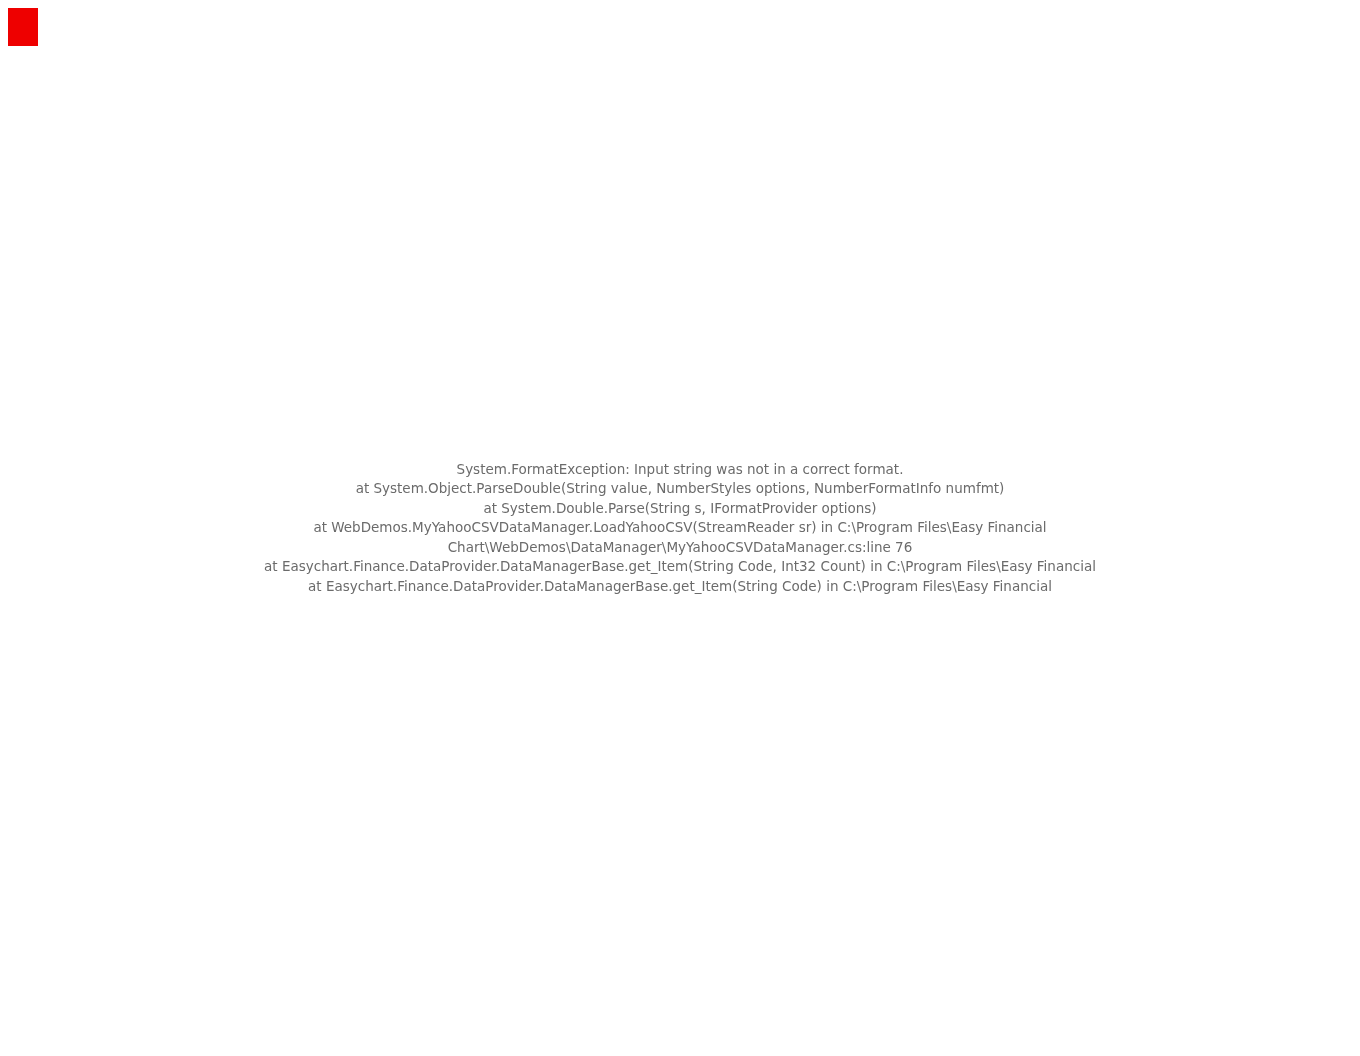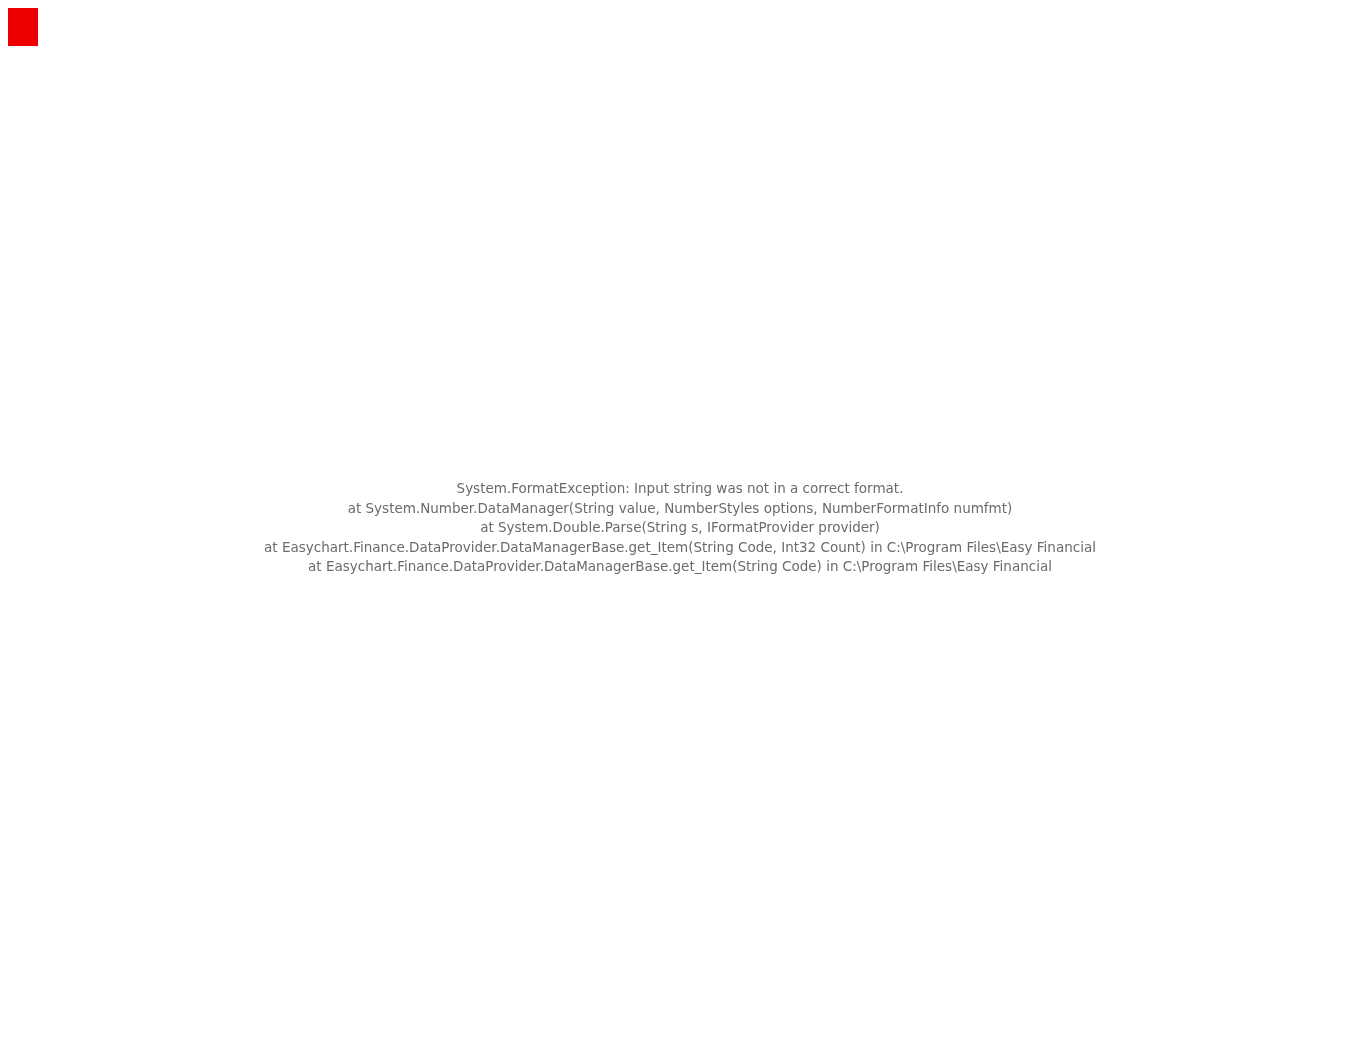--- a/index.html
+++ b/index.html
@@ -44,20 +44,22 @@
 </head>
 <body>
 
 <div class="page">
 
   <div class="broken-image-placeholder"></div>
 
   <div class="center-wrap">
     <div class="stack-trace">
       <div class="trace-line">System.FormatException: Input string was not in a correct format.</div>
-      <div class="trace-line">at System.Number.DataManager(String value, NumberStyles options, NumberFormatInfo numfmt)</div>
-      <div class="trace-line">at System.Double.Parse(String s, IFormatProvider provider)</div>
+      <div class="trace-line">at System.Object.ParseDouble(String value, NumberStyles options, NumberFormatInfo numfmt)</div>
+      <div class="trace-line">at System.Double.Parse(String s, IFormatProvider options)</div>
+      <div class="trace-line">at WebDemos.MyYahooCSVDataManager.LoadYahooCSV(StreamReader sr) in C:\Program Files\Easy Financial</div>
+      <div class="trace-line">Chart\WebDemos\DataManager\MyYahooCSVDataManager.cs:line 76</div>
       <div class="trace-line">at Easychart.Finance.DataProvider.DataManagerBase.get_Item(String Code, Int32 Count) in C:\Program Files\Easy Financial</div>
       <div class="trace-line">at Easychart.Finance.DataProvider.DataManagerBase.get_Item(String Code) in C:\Program Files\Easy Financial</div>
     </div>
   </div>
 
 </div>
 
 </body></html>

